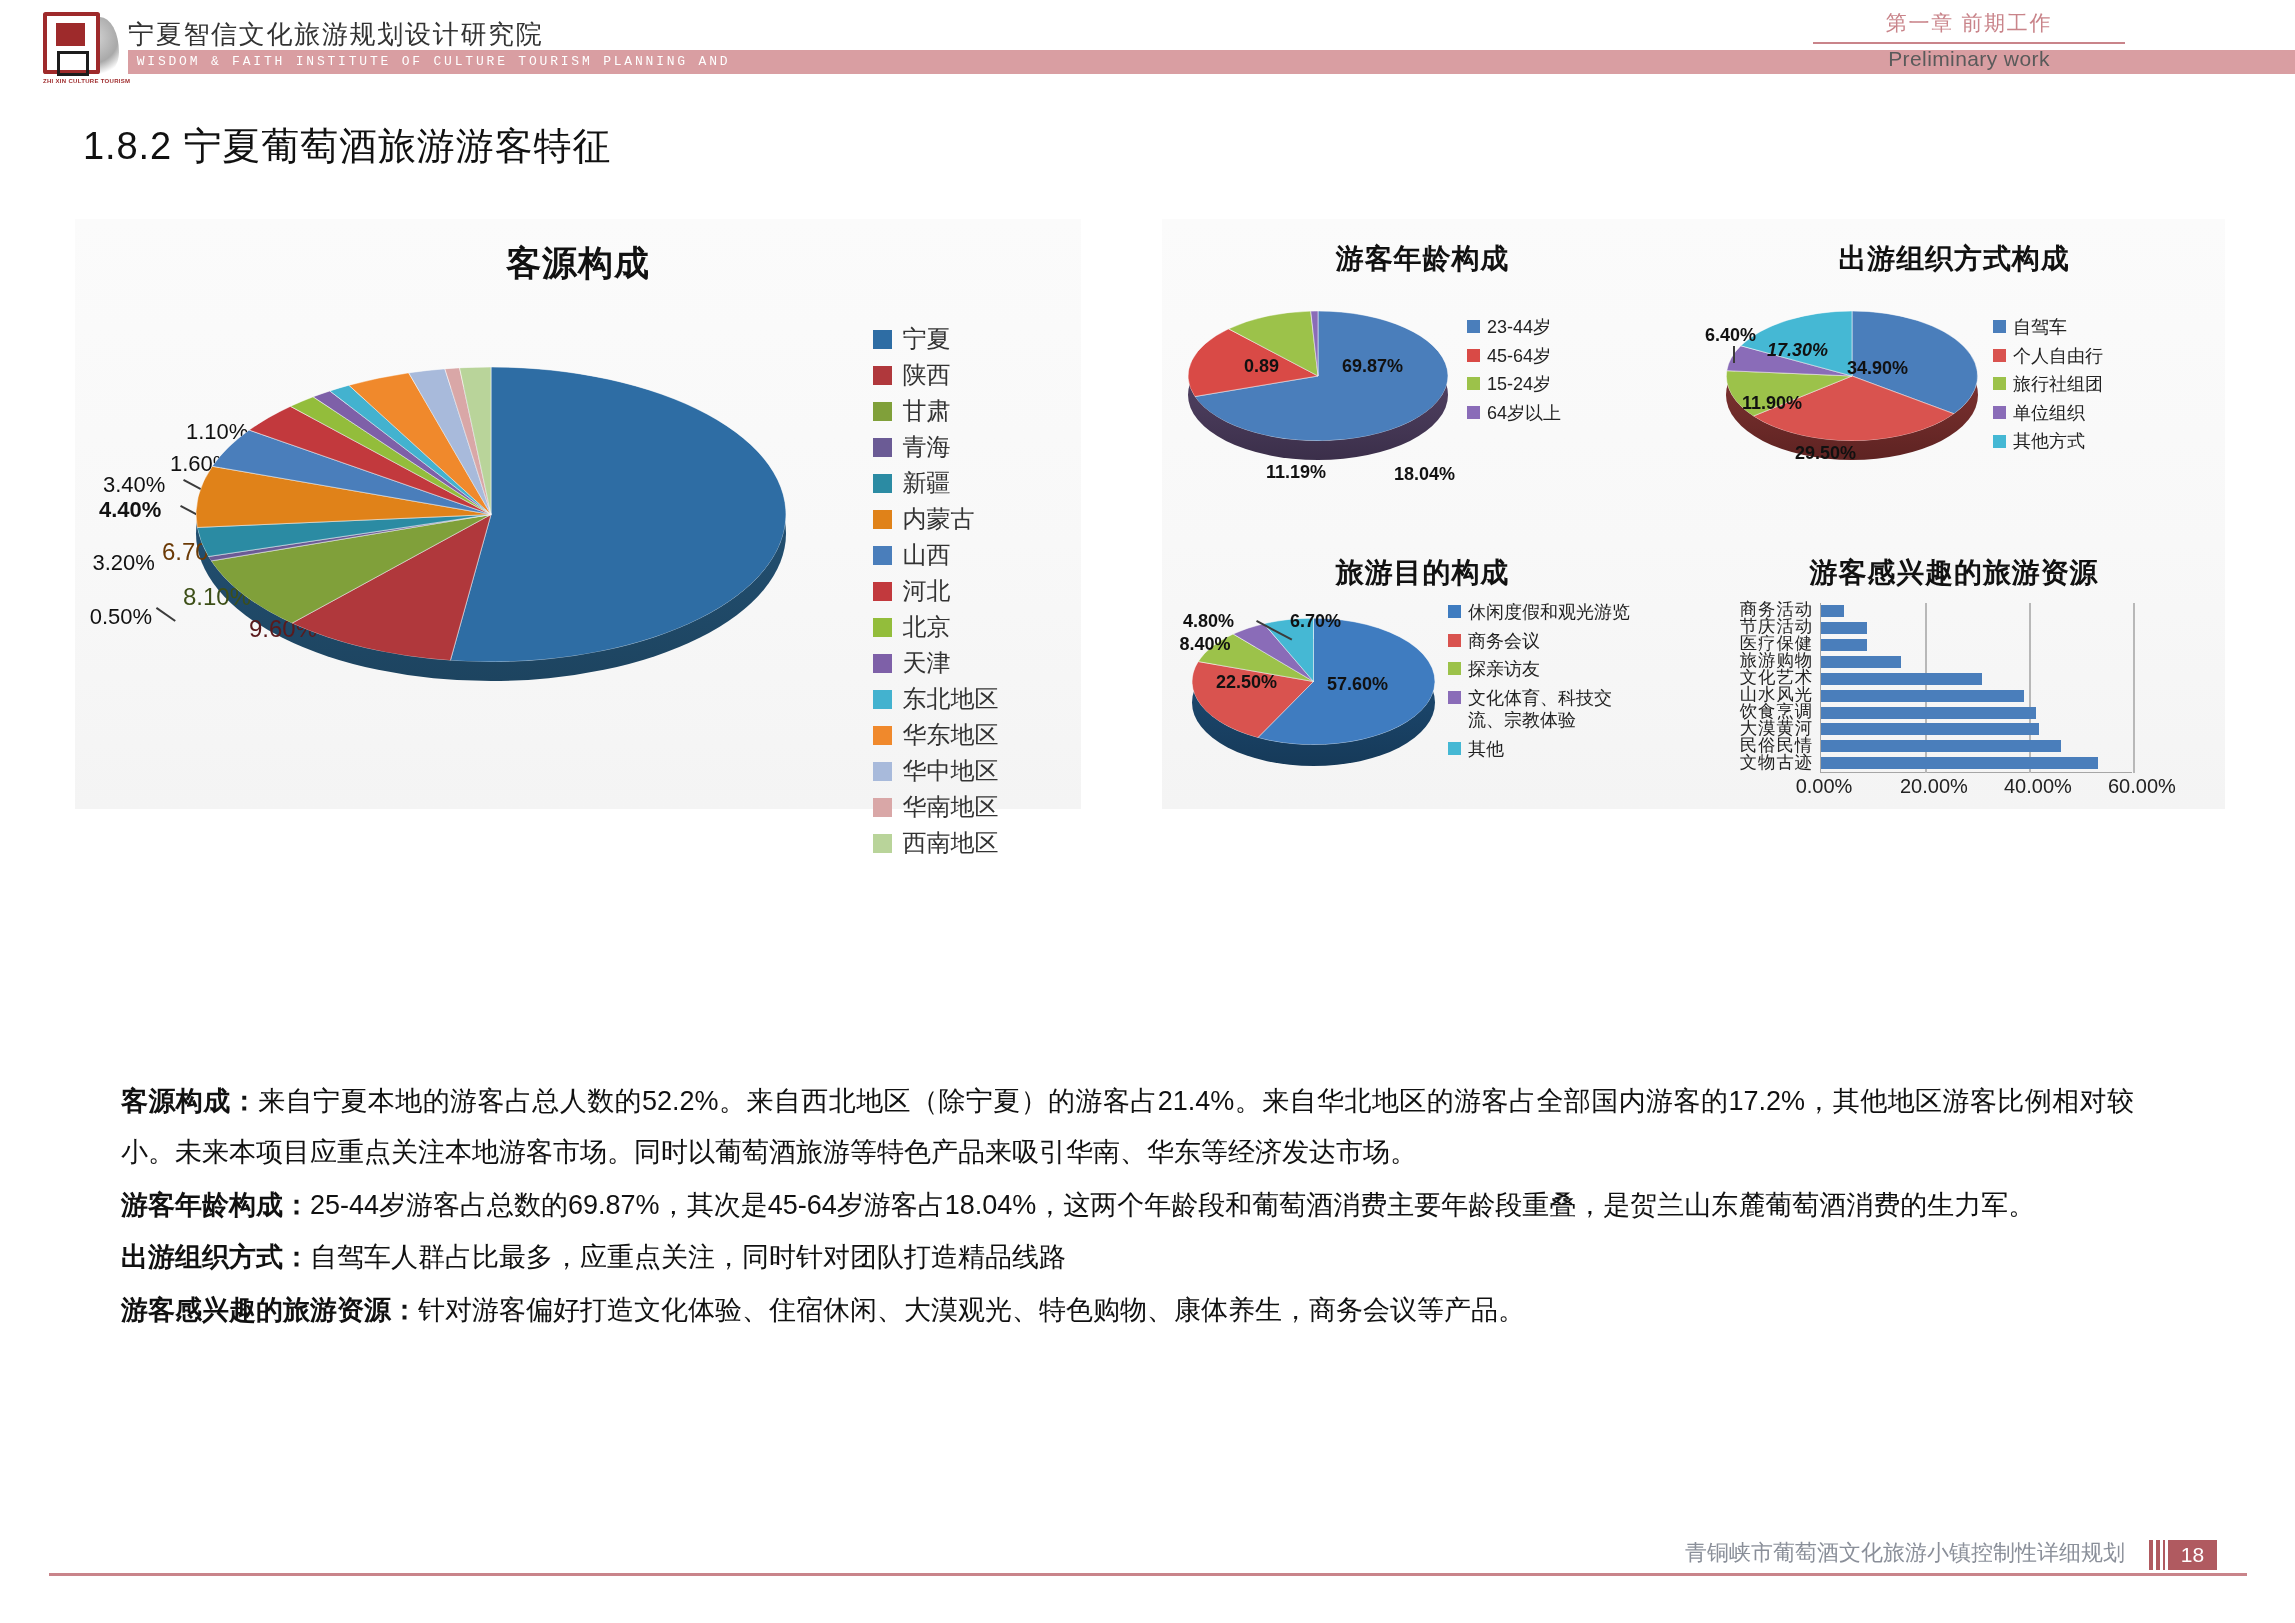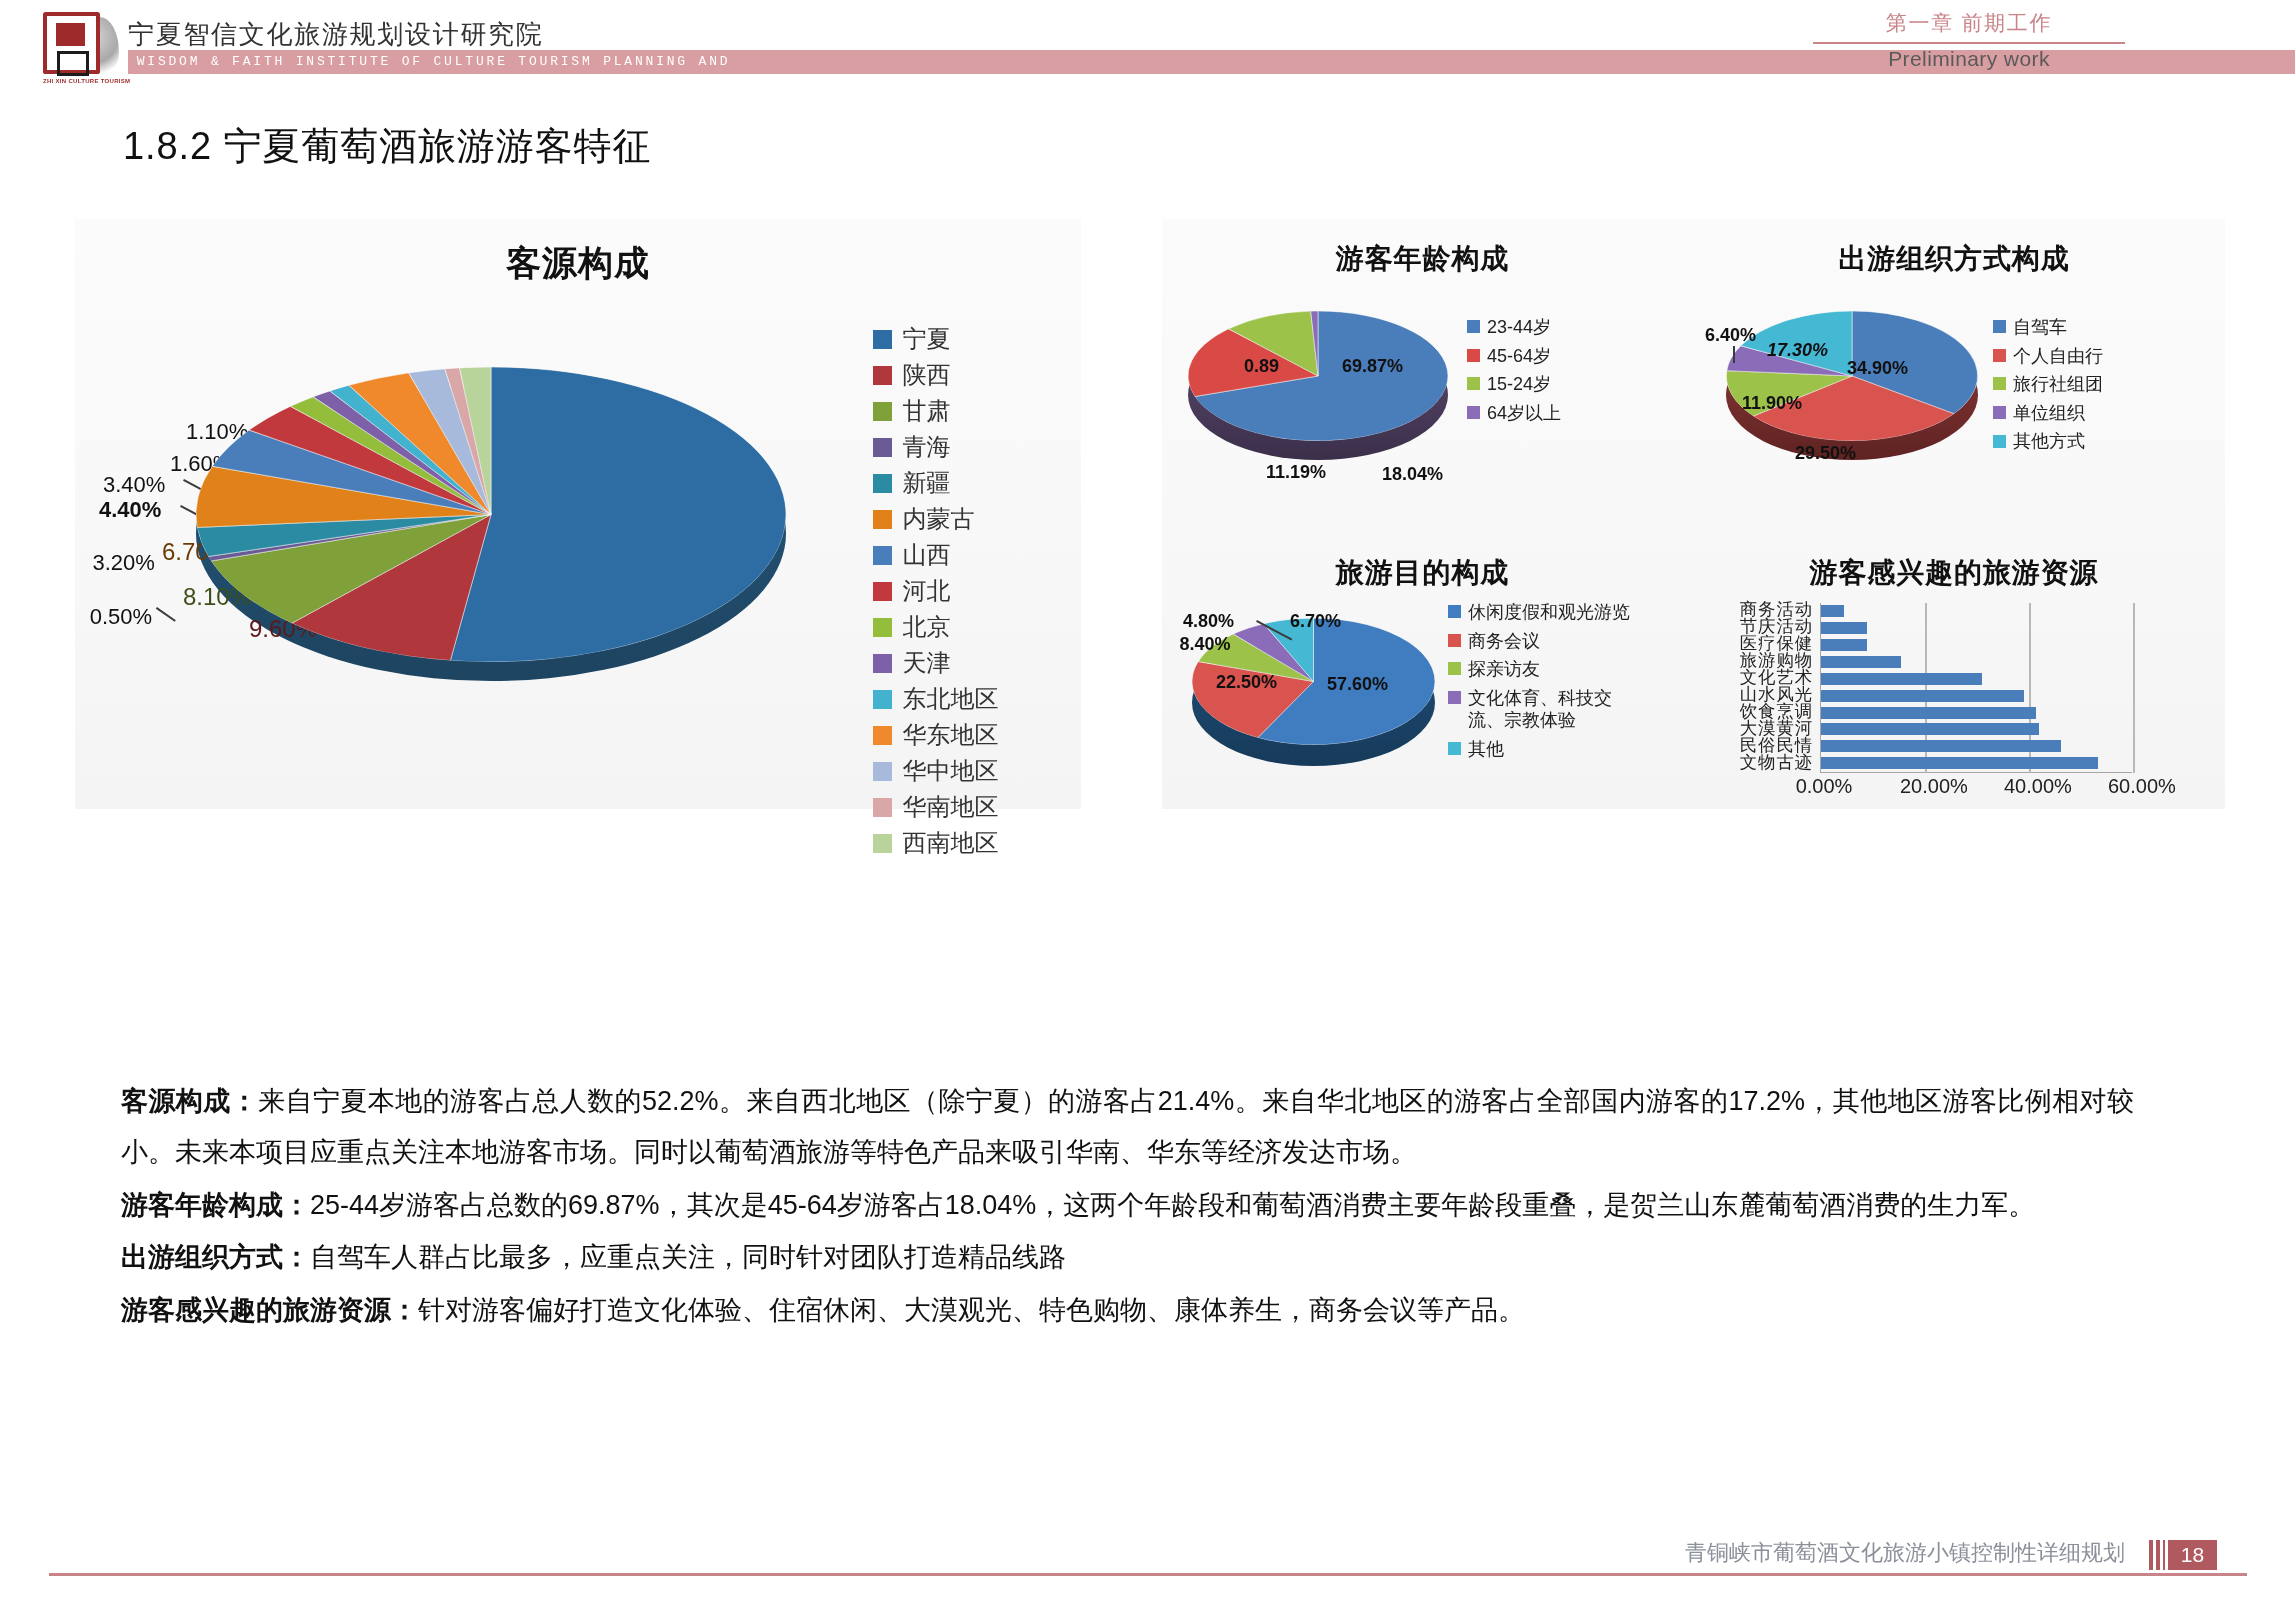--- a/index.html
+++ b/index.html
@@ -52,21 +52,21 @@
   }
 
   #chap-wrap { position:absolute; left:1787px; top:8.7px; width:364px; text-align:center; }
   #chap-cn { font-size:21px; color:#c9848a; letter-spacing:1.7px; white-space:nowrap; }
   #chap-rule { height:1.7px; background:#c9848a; margin:5.2px 26px 3.5px 26px; }
   #chap-en { font-size:21px; color:#5a5a5a; letter-spacing:0.4px; }
 
   
   #page-title {
     position:absolute; left:83px; top:121px;
-    font-size:38px; color:#111111; letter-spacing:0.9px; white-space:nowrap;margin-left:40px;
+    font-size:38px; color:#111111; letter-spacing:0.9px; white-space:nowrap;
   }
 
   
   .panel {
     position:absolute;
     background:linear-gradient(180deg,#fbfbfb 0%, #f8f8f8 55%, #f4f4f4 100%);
   }
   #panel-left  { left:75px;  top:219px; width:1006px; height:590px; }
   #panel-right { left:1162px; top:219px; width:1063px; height:590px; }
 
@@ -293,21 +293,21 @@
       <svg id="svg-age" width="260" height="130" viewBox="0 0 300 150">
           <path d="M 150 75 L 150 0 A 150 75 0 1 1 7.7040431567867245 98.72688699595034 Z" fill="#4a7ebb" stroke="#ffffff" stroke-width="0.6"></path>
           <path d="M 150 75 L 7.7040431567867245 98.72688699595034 A 150 75 0 0 1 46.76134356564221 20.590028906392916 Z" fill="#d94a46" stroke="#ffffff" stroke-width="0.6"></path>
           <path d="M 150 75 L 46.76134356564221 20.590028906392916 A 150 75 0 0 1 141.61548104650714 0.11725859398822536 Z" fill="#9cc24a" stroke="#ffffff" stroke-width="0.6"></path>
           <path d="M 150 75 L 141.61548104650714 0.11725859398822536 A 150 75 0 0 1 149.99999999999997 0 Z" fill="#8a6cb8" stroke="#ffffff" stroke-width="0.6"></path>
         </svg>
     </div>
   </div>
   <div id="vals-age">
       <div class="mini-val" style="left: 180px; top: 137px;">69.87%</div>
-      <div class="mini-val" style="left: 220px; top: 245px; text-align: center;">18.04%</div>
+      <div class="mini-val" style="left: 232px; top: 245px; text-align: center;">18.04%</div>
       <div class="mini-val" style="left: 104px; top: 243px;">11.19%</div>
       <div class="mini-val" style="left: 82px; top: 137px;">0.89</div>
     </div>
   <div id="lg-age" style="position:absolute; left:305px; top:97px;">
       <div class="mini-lg-row">
         <span class="mini-lg-sw" style="background:#4a7ebb"></span>
         <span class="mini-lg-tx">23-44岁</span>
       </div>
       <div class="mini-lg-row">
         <span class="mini-lg-sw" style="background:#d94a46"></span>

